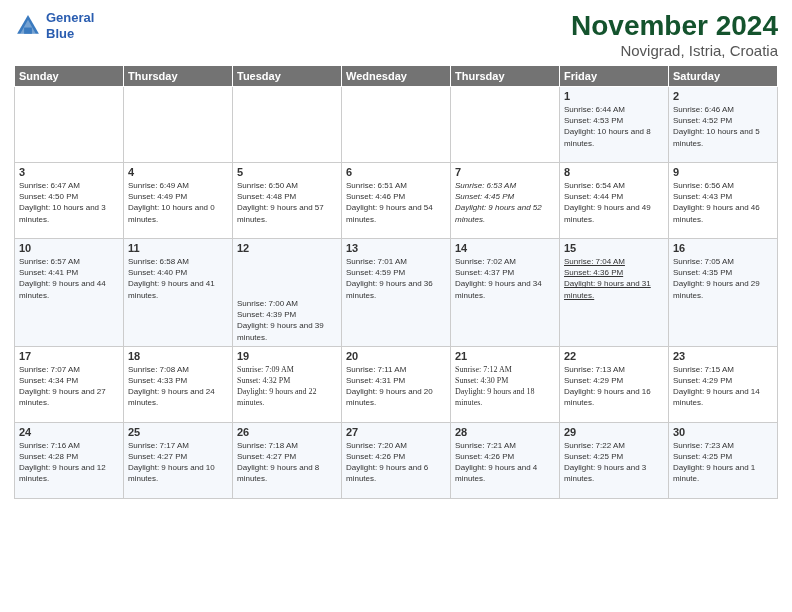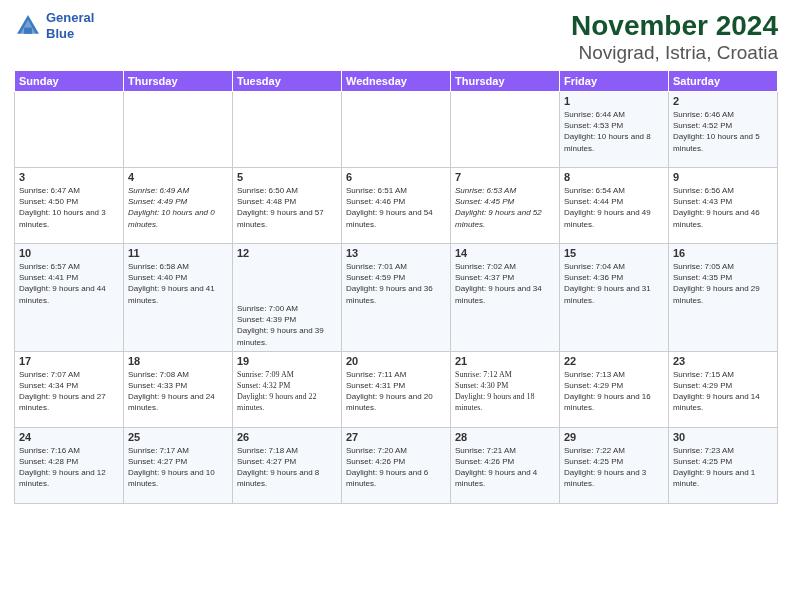--- a/index.html
+++ b/index.html
@@ -38,30 +38,30 @@
     }
     .title-block {
       text-align: right;
     }
     .month-title {
       font-size: 28px;
       font-weight: bold;
       color: #14532d;
     }
     .subtitle {
-      font-size: 19px;
+      font-size: 15px;
       color: #555;
     }
     table {
       width: 100%;
       border-collapse: collapse;
       table-layout: fixed;
     }
     thead tr th {
-      background-color: #8b5cf6;
+      background-color: #737373;
       color: #fff;
       font-size: 11px;
       font-weight: bold;
       padding: 4px 4px;
       text-align: left;
       border: 1px solid #fff;
     }
     tbody tr td {
       border: 1px solid #ccc;
       vertical-align: top;
@@ -146,21 +146,21 @@
         </tr>
         <tr>
           <td>
             <span class="day-num">3</span>
             <div class="day-info" style="white-space: pre-line;">Sunrise: 6:47 AM
 Sunset: 4:50 PM
 Daylight: 10 hours and 3 minutes.</div>
           </td>
           <td>
             <span class="day-num">4</span>
-            <div class="day-info" style="white-space: pre-line; font-style: italic;">Sunrise: 6:49 AM
+            <div class="day-info" style="white-space: pre-line;">Sunrise: 6:49 AM
 Sunset: 4:49 PM
 Daylight: 10 hours and 0 minutes.</div>
           </td>
           <td>
             <span class="day-num">5</span>
             <div class="day-info" style="white-space: pre-line;">Sunrise: 6:50 AM
 Sunset: 4:48 PM
 Daylight: 9 hours and 57 minutes.</div>
           </td>
           <td>
@@ -214,21 +214,21 @@
 Daylight: 9 hours and 36 minutes.</div>
           </td>
           <td>
             <span class="day-num">14</span>
             <div class="day-info" style="white-space: pre-line;">Sunrise: 7:02 AM
 Sunset: 4:37 PM
 Daylight: 9 hours and 34 minutes.</div>
           </td>
           <td>
             <span class="day-num">15</span>
-            <div class="day-info" style="white-space: pre-line;">Sunrise: 7:04 AM
+            <div class="day-info" style="white-space: pre-line; text-decoration: underline;">Sunrise: 7:04 AM
 Sunset: 4:36 PM
 Daylight: 9 hours and 31 minutes.</div>
           </td>
           <td>
             <span class="day-num">16</span>
             <div class="day-info" style="white-space: pre-line;">Sunrise: 7:05 AM
 Sunset: 4:35 PM
 Daylight: 9 hours and 29 minutes.</div>
           </td>
         </tr>

